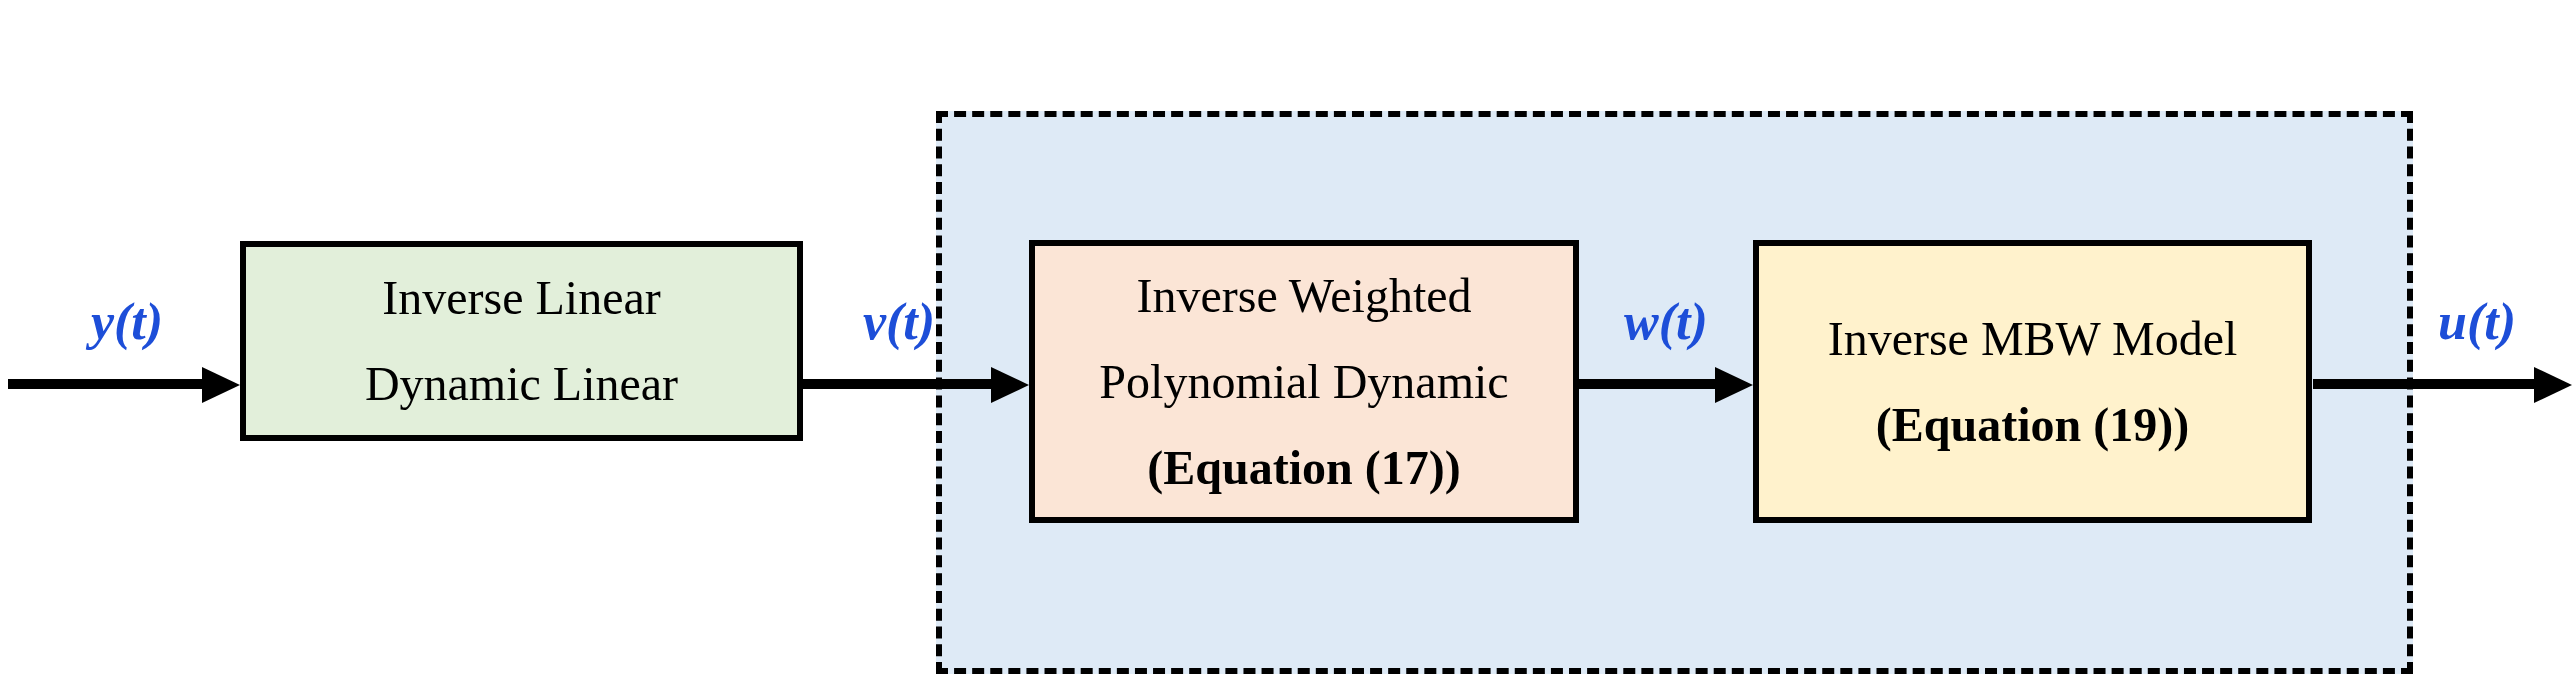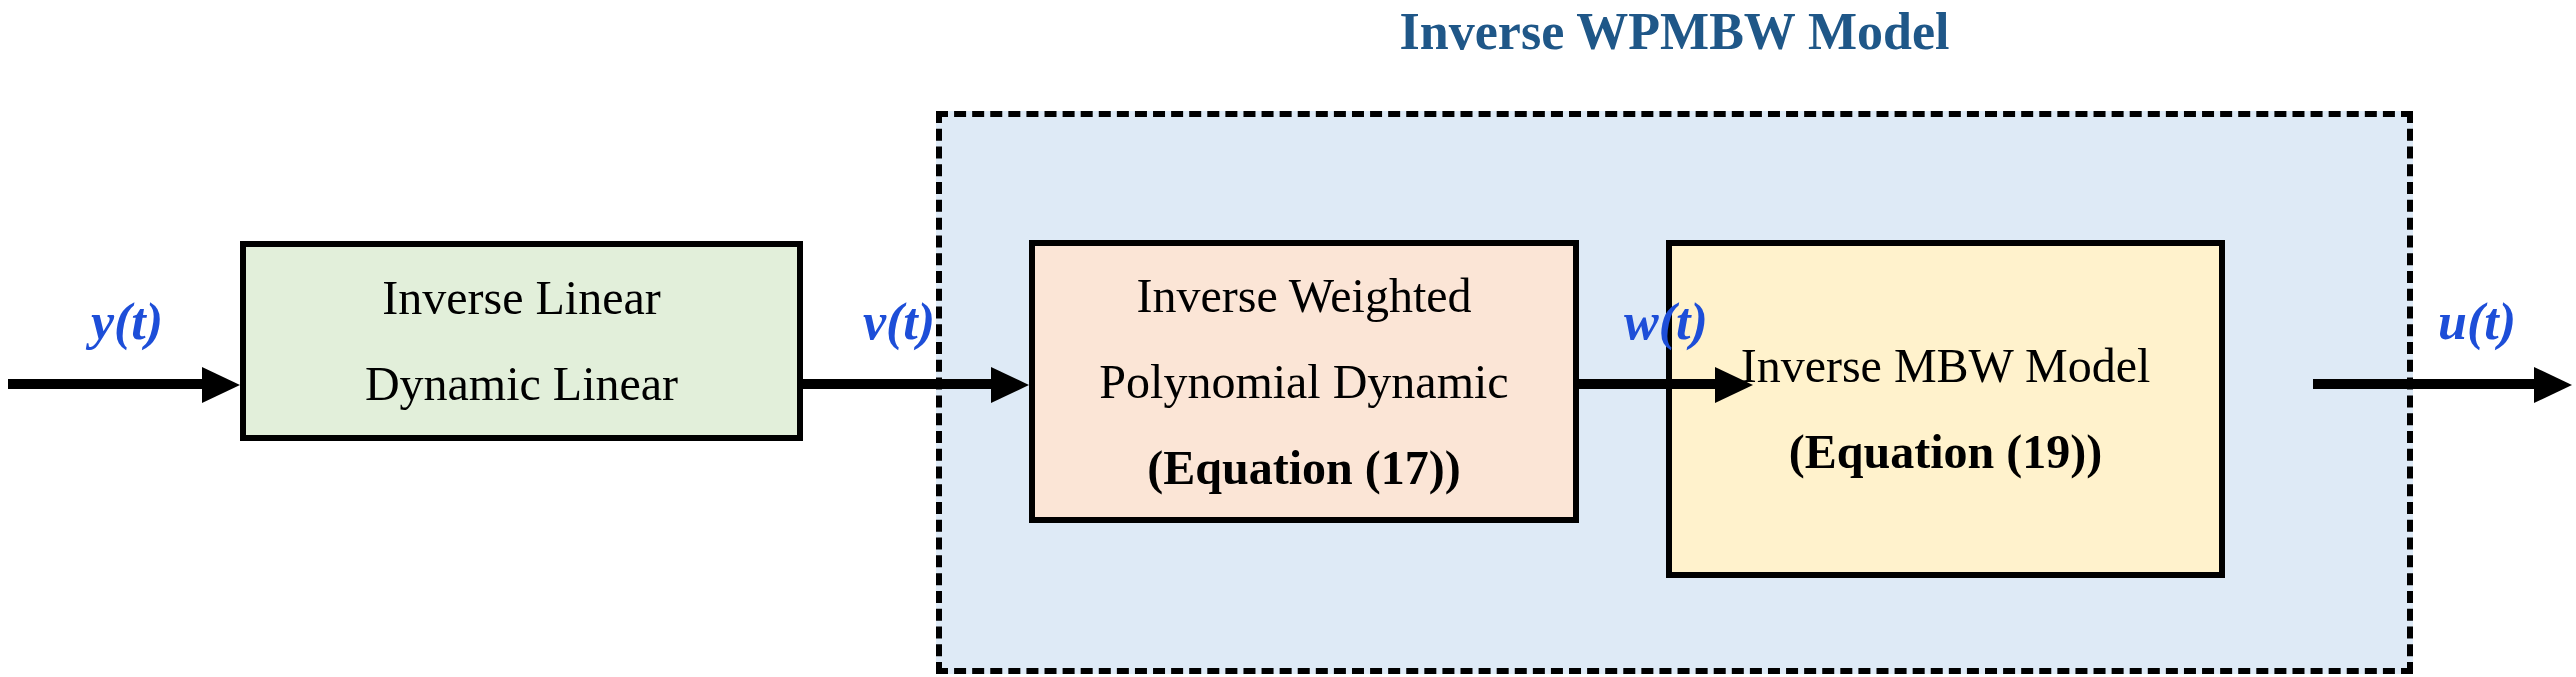--- a/index.html
+++ b/index.html
@@ -53,21 +53,21 @@
   #block-linear {
     left: 240px; top: 241px; width: 563px; height: 200px;
     background: #E2EFDA;
   }
   #block-poly {
     left: 1029px; top: 240px; width: 550px; height: 283px;
     background: #FBE5D6;
     align-items: center;
   }
   #block-mbw {
-    left: 1666px; top: 240px; width: 559px; height: 338px;
+    left: 1753px; top: 240px; width: 559px; height: 283px;
     background: #FFF2CC;
   }
   .arrow-shaft {
     position: absolute;
     top: 379px;
     height: 10.3px;
     background: #000000;
   }
   .arrow-head {
     position: absolute;
@@ -89,21 +89,20 @@
     white-space: nowrap;
   }
 </style>
 </head>
 <body>
 
 <div id="canvas">
 
   <div class="dashed-container"></div>
 
-  <div class="diagram-title">Inverse WPMBW Model</div>
 
   <div class="block" id="block-linear">
     <span>Inverse Linear</span>
     <span>Dynamic Linear</span>
   </div>
 
   <div class="block" id="block-poly">
     <span>Inverse Weighted</span>
     <span>Polynomial Dynamic</span>
     <span class="eq">(Equation (17))</span>

